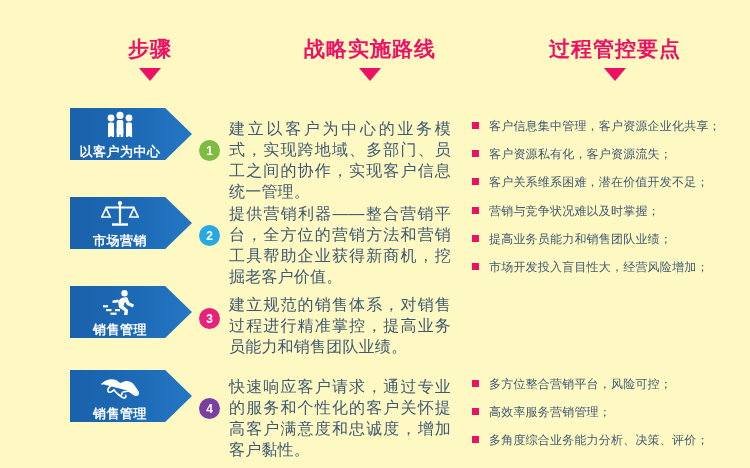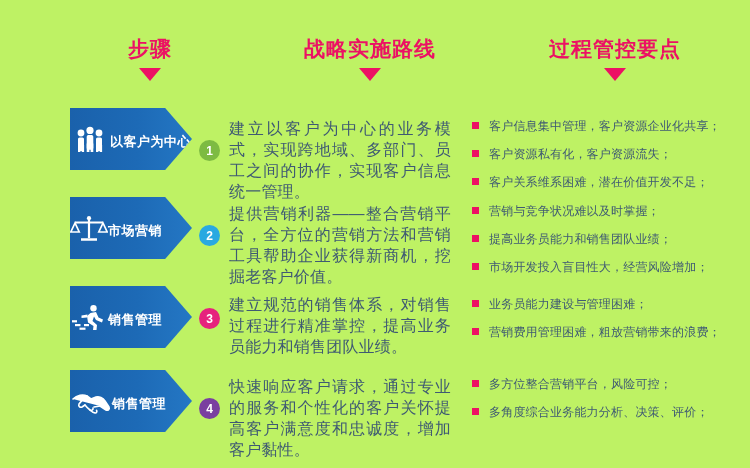--- a/index.html
+++ b/index.html
@@ -11,21 +11,21 @@
     width: 750px;
     height: 468px;
     overflow: hidden;
     font-family: "Liberation Sans", "DejaVu Sans", sans-serif;
     -webkit-font-smoothing: antialiased;
   }
   #root {
     position: relative;
     width: 750px;
     height: 468px;
-    background: #bef264;
+    background: #fef9c3;
   }
 
   
   .header-band {
     position: absolute;
     left: 0;
     top: 0;
     width: 750px;
     height: 96px;
   }
@@ -64,28 +64,29 @@
   .row-2 { top: 193px; height: 85px; }
   .row-3 { top: 282px; height: 80px; }
   .row-4 { top: 366px; height: 88px; }
 
   
   .chevron {
     position: absolute;
     left: 70px;
     top: 4px;
     width: 122px;
-    height: 62px;
+    height: 52px;
     background: #1c64ae;
     background: linear-gradient(to right, #1a61ab 0%, #1d6ab6 55%, #2477c4 100%);
     -webkit-clip-path: polygon(0 0, 78% 0, 100% 50%, 78% 100%, 0 100%);
     clip-path: polygon(0 0, 78% 0, 100% 50%, 78% 100%, 0 100%);
     display: flex;
+    flex-direction: column;
     align-items: center;
-    justify-content: flex-start;
+    justify-content: center;
     box-sizing: border-box;
     padding-right: 22px;
   }
   .chev-icon {
     height: 30px;
     display: flex;
     align-items: flex-end;
     justify-content: center;
   }
   .chev-icon svg { display: block; }
@@ -267,24 +268,20 @@
           <rect x="2" y="16.2" width="5" height="2.2"></rect>
         </svg>
       </div>
       <div class="chev-label">销售管理</div>
     </div>
 
     <div class="num-circle nc-3" style="background:#e6227d">3</div>
 
     <div class="mid-text mt-3">建立规范的销售体系，对销售过程进行精准掌控，提高业务员能力和销售团队业绩。</div>
 
-    <ul class="bullets bl-3">
-      <li><span class="bullet-sq"></span><span>业务员能力建设与管理困难；</span></li>
-      <li><span class="bullet-sq"></span><span>营销费用管理困难，粗放营销带来的浪费；</span></li>
-    </ul>
 
   </div>
 
   <div class="row row-4">
 
     <div class="chevron">
       <div class="chev-icon">
         <svg width="42" height="26" viewBox="0 0 42 26" fill="none" stroke="#ffffff" stroke-width="1.6" stroke-linejoin="round" stroke-linecap="round">
           <path d="M3 9 C7 5, 13 4, 17 6 L21 9 L26 7 C29 6, 33 8, 35 11 L39 17 C40 19, 38 21, 36 20 L30 16" fill="#ffffff"></path>
           <path d="M17 6 C14 8, 11 11, 9 14 C8 16, 10 18, 12 17 L15 15" fill="none"></path>
@@ -295,19 +292,19 @@
       </div>
       <div class="chev-label">销售管理</div>
     </div>
 
     <div class="num-circle nc-4" style="background:#7a3fa0">4</div>
 
     <div class="mid-text mt-4">快速响应客户请求，通过专业的服务和个性化的客户关怀提高客户满意度和忠诚度，增加客户黏性。</div>
 
     <ul class="bullets bl-4">
       <li><span class="bullet-sq"></span><span>多方位整合营销平台，风险可控；</span></li>
-      <li><span class="bullet-sq"></span></li>
+      <li><span class="bullet-sq"></span><span>高效率服务营销管理；</span></li>
       <li><span class="bullet-sq"></span><span>多角度综合业务能力分析、决策、评价；</span></li>
     </ul>
 
   </div>
 
 </div>
 
 </body></html>

